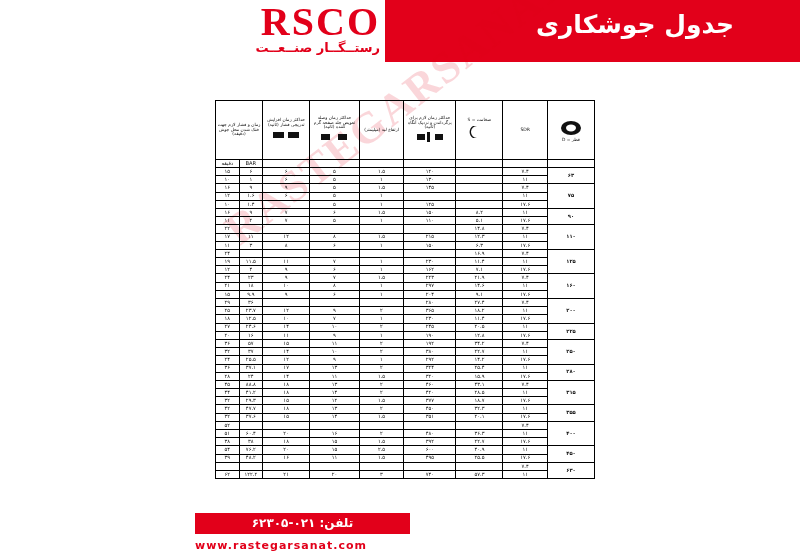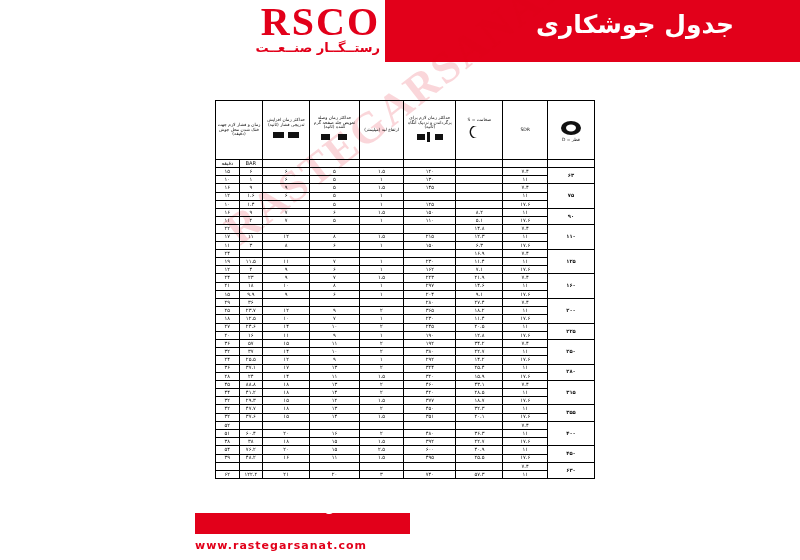--- a/index.html
+++ b/index.html
@@ -41,21 +41,21 @@
   }
   
   .footer{
     position:absolute;bottom:0;left:0;width:800px;height:56px;background:#fff;
   }
   .footer-bar{
     position:absolute;bottom:26px;left:195px;width:215px;height:21px;
     background:#e2001a;
   }
   .footer-phone{
-    position:absolute;bottom:43px;left:195px;width:215px;height:19px;
+    position:absolute;bottom:27px;left:195px;width:215px;height:19px;
     color:#ffffff;font-size:12px;font-weight:bold;text-align:center;
     direction:rtl;line-height:19px;
   }
   .footer-site{
     position:absolute;bottom:8px;left:195px;width:215px;
     color:#e2001a;font-size:11px;font-weight:bold;text-align:left;
     letter-spacing:1px;
   }
   
   .watermark{

